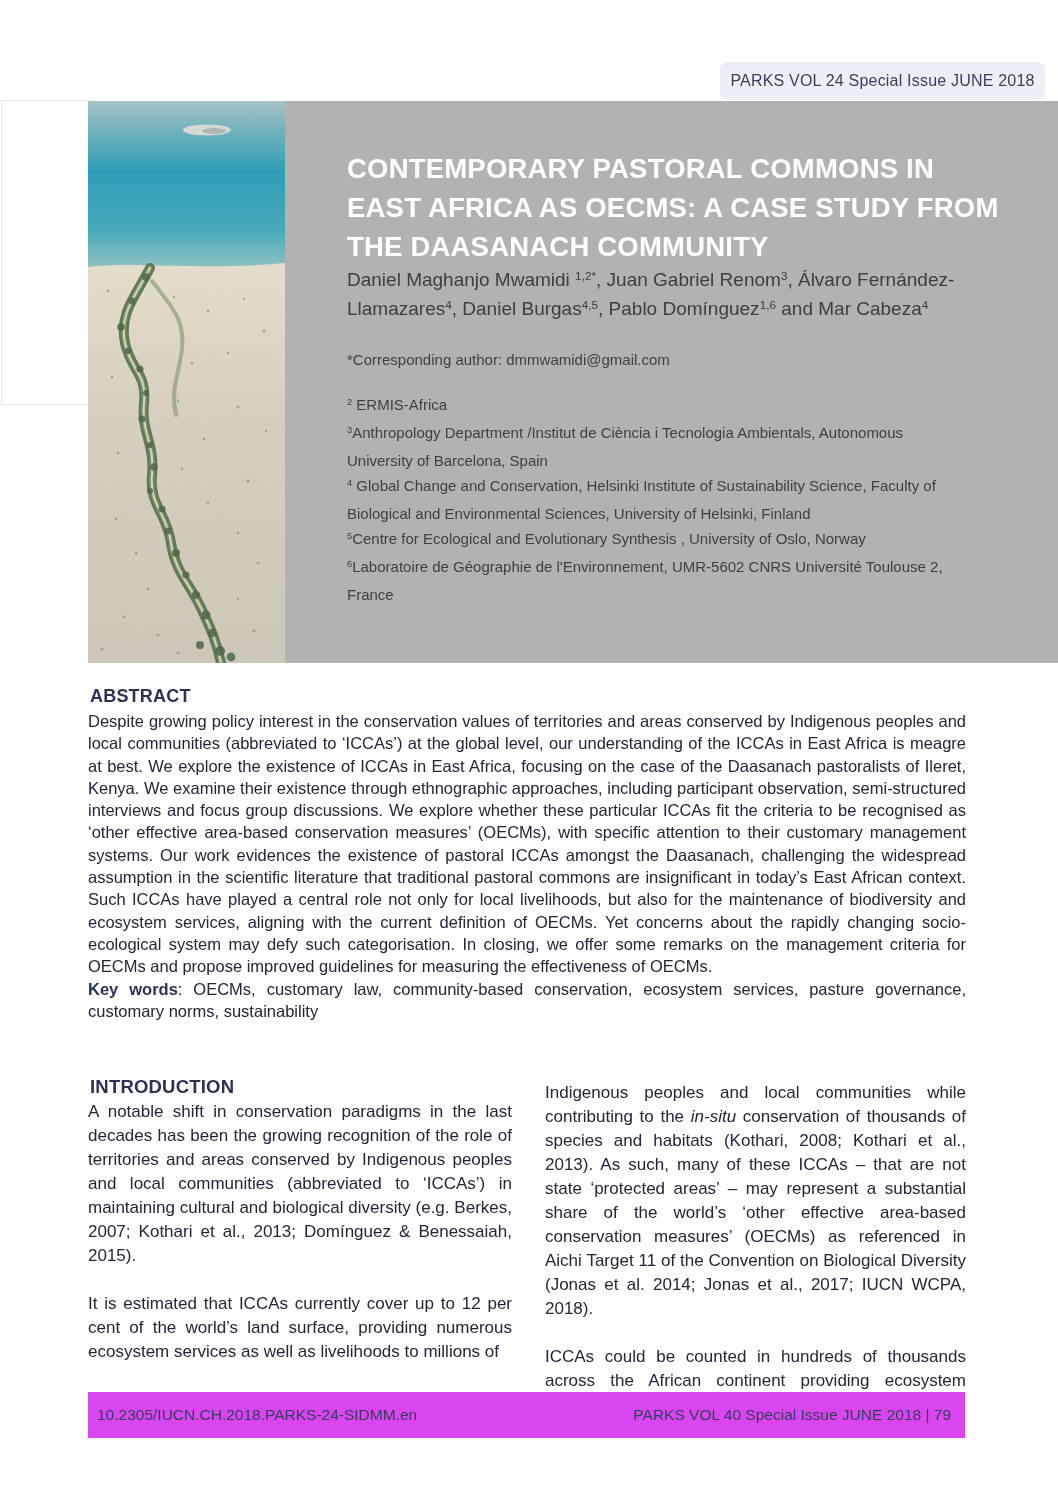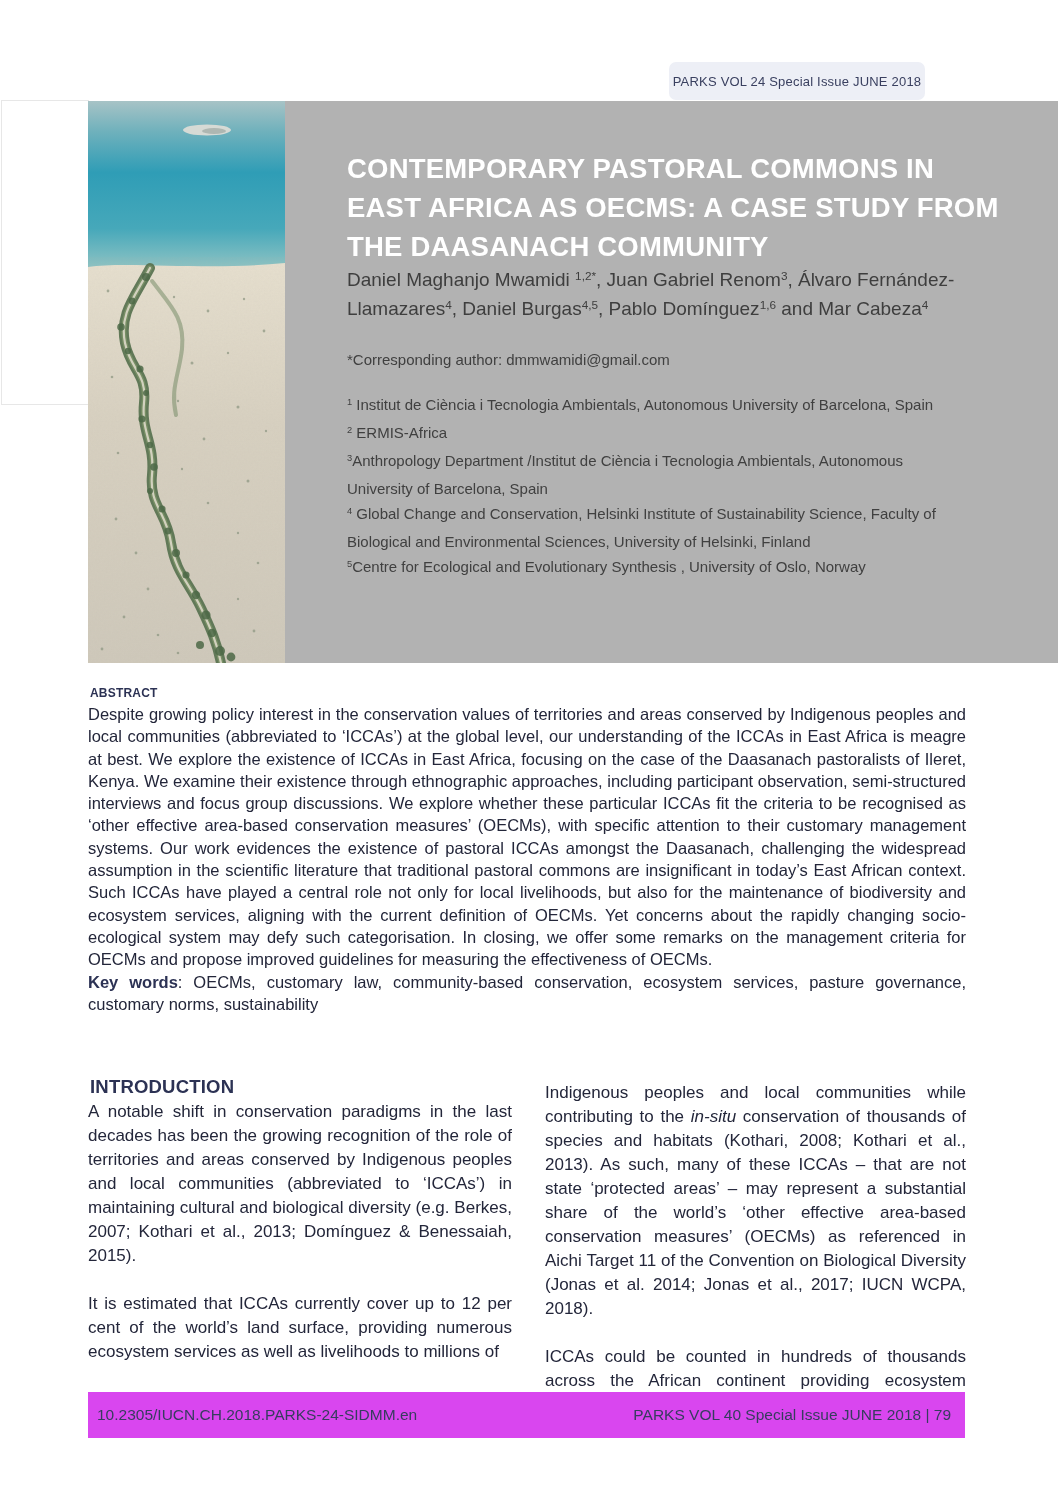--- a/index.html
+++ b/index.html
@@ -2,23 +2,23 @@
 <html><head>
 <meta charset="utf-8">
 <style>
   html,body{margin:0;padding:0;}
   body{
     width:1058px;height:1497px;position:relative;background:#ffffff;
     font-family:"Liberation Sans",sans-serif;overflow:hidden;
   }
   
   .banner{
-    position:absolute;left:669px;top:62px;width:256px;height:38px;
+    position:absolute;left:720px;top:62px;width:325px;height:38px;
     background:#edeff6;border-radius:7px;display:flex;align-items:center;justify-content:center;
-    color:#3a4060;font-size:13px;letter-spacing:0.2px;
+    color:#3a4060;font-size:16px;letter-spacing:0.2px;
   }
   
   .margin-guide{
     position:absolute;left:1px;top:100px;width:87px;height:303px;
     border-top:1px solid #e7e7e7;border-left:1px solid #e7e7e7;border-bottom:1px solid #e7e7e7;
   }
   
   .hero{position:absolute;left:88px;top:101px;width:970px;height:562px;display:flex;}
   .photo{width:197px;height:562px;flex:0 0 197px;}
   .photo svg{display:block;width:197px;height:562px;}
@@ -31,21 +31,21 @@
   }
   .authors{margin-top:0;width:620px;font-size:19px;line-height:27px;color:#3e3e3e;}
   .authors sup,.affils sup,.kw sup{font-size:62%;position:relative;top:-0.55em;vertical-align:baseline;}
   .corresponding{margin-top:27px;font-size:15px;color:#404040;}
   .affils{margin-top:24px;width:612px;font-size:15px;line-height:25px;color:#404040;}
   .affils .aff{margin:0;}
   
   .abstract{position:absolute;left:88px;top:686px;width:878px;}
   .sect-head{
     font-family:"Liberation Sans",sans-serif;font-weight:bold;color:#2c3254;
-    font-size:12px;letter-spacing:0.2px;margin:0 0 3px 2px;
+    font-size:18px;letter-spacing:0.2px;margin:0 0 3px 2px;
   }
   .serif{
     font-family:Liberation Sans, sans-serif;color:#23263a;
     font-size:16.5px;line-height:22.3px;text-align:justify;
   }
   .kw{}
   .kw b{color:#2c3254;}
   
   .intro{position:absolute;left:88px;top:1076px;width:878px;display:flex;}
   .col-left{width:424px;margin-right:33px;}
@@ -155,25 +155,25 @@
   </div>
   <div class="graybox">
     <div class="paper-title">
         <div>CONTEMPORARY PASTORAL COMMONS IN</div>
         <div>EAST AFRICA AS OECMS: A CASE STUDY FROM</div>
         <div>THE DAASANACH COMMUNITY</div>
       </div>
     <div class="authors"><span>Daniel Maghanjo Mwamidi </span><sup>1,2*</sup><span>, Juan Gabriel Renom</span><sup>3</sup><span>, Álvaro Fernández-Llamazares</span><sup>4</sup><span>, Daniel Burgas</span><sup>4,5</sup><span>, Pablo Domínguez</span><sup>1,6</sup><span> and Mar Cabeza</span><sup>4</sup></div>
     <div class="corresponding">*Corresponding author: dmmwamidi@gmail.com</div>
     <div class="affils">
-      <p class="aff"><sup>1</sup><span> Institut de Ciència i Tecnologia Ambientals, Autonomous University of Barcelona, Spain</span></p>
       <p class="aff"><sup>2</sup><span> ERMIS-Africa</span></p>
       <p class="aff"><sup>3</sup><span>Anthropology Department /Institut de Ciència i Tecnologia Ambientals, Autonomous University of Barcelona, Spain</span></p>
       <p class="aff"><sup>4</sup><span> Global Change and Conservation, Helsinki Institute of Sustainability Science, Faculty of Biological and Environmental Sciences, University of Helsinki, Finland</span></p>
       <p class="aff"><sup>5</sup><span>Centre for Ecological and Evolutionary Synthesis , University of Oslo, Norway</span></p>
+      <p class="aff"><sup>6</sup><span>Laboratoire de Géographie de l'Environnement, UMR-5602 CNRS Université Toulouse 2, France</span></p>
     </div>
   </div>
 </div>
 
 <div class="abstract">
   <h3 class="sect-head">ABSTRACT</h3>
   <div class="serif">Despite growing policy interest in the conservation values of territories and areas conserved by Indigenous peoples and local communities (abbreviated to ‘ICCAs’) at the global level, our understanding of the ICCAs in East Africa is meagre at best. We explore the existence of ICCAs in East Africa, focusing on the case of the Daasanach pastoralists of Ileret, Kenya. We examine their existence through ethnographic approaches, including participant observation, semi-structured interviews and focus group discussions. We explore whether these particular ICCAs fit the criteria to be recognised as ‘other effective area-based conservation measures’ (OECMs), with specific attention to their customary management systems. Our work evidences the existence of pastoral ICCAs amongst the Daasanach, challenging the widespread assumption in the scientific literature that traditional pastoral commons are insignificant in today’s East African context. Such ICCAs have played a central role not only for local livelihoods, but also for the maintenance of biodiversity and ecosystem services, aligning with the current definition of OECMs. Yet concerns about the rapidly changing socio-ecological system may defy such categorisation. In closing, we offer some remarks on the management criteria for OECMs and propose improved guidelines for measuring the effectiveness of OECMs.</div>
   <div class="serif kw">
     <b>Key words</b><span>: OECMs, customary law, community-based conservation, ecosystem services, pasture governance, customary norms, sustainability</span>
   </div>

